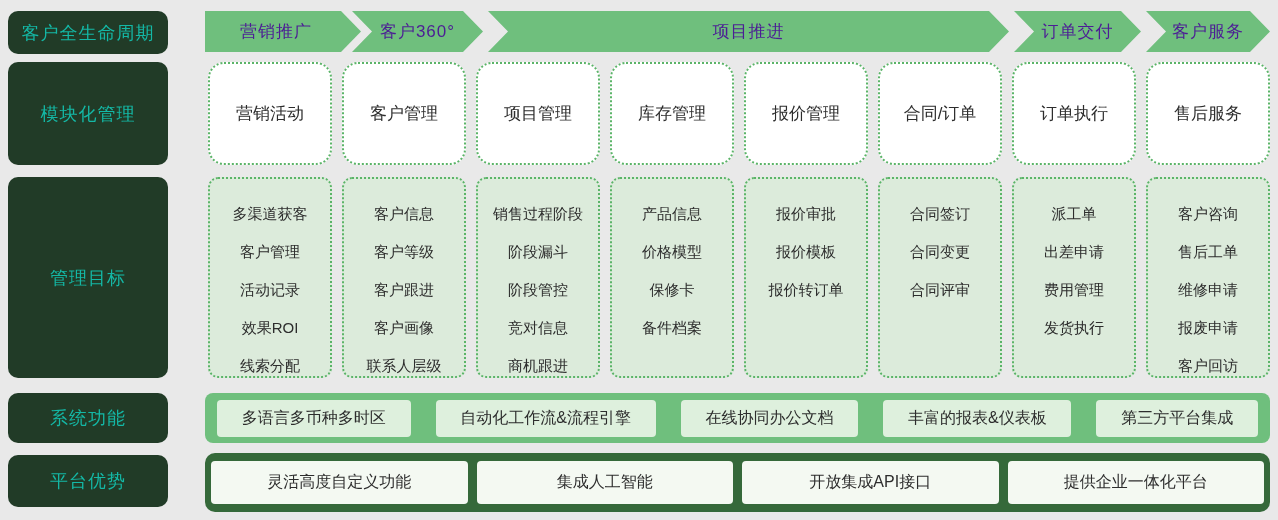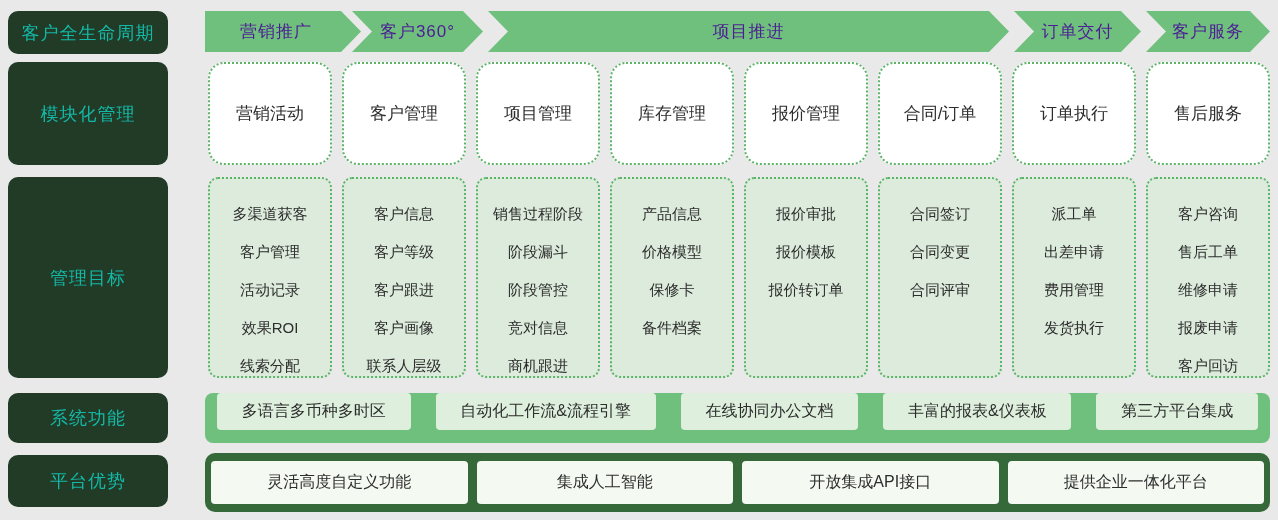--- a/index.html
+++ b/index.html
@@ -56,21 +56,21 @@
     position:absolute;top:177px;height:201px;width:124px;box-sizing:border-box;
     background:#dcebdb;border:2px dotted #5bb468;border-radius:10px;
     padding-top:16px;display:flex;flex-direction:column;align-items:center;
   }
   .goal-item{height:38px;line-height:38px;font-size:15px;white-space:nowrap;}
 
   
   .sysfn-bar{
     position:absolute;left:205px;top:393px;width:1065px;height:50px;box-sizing:border-box;
     background:#6fbf7d;border-radius:8px;
-    display:flex;align-items:flex-start;gap:25px;padding:0 12px;
+    display:flex;align-items:center;gap:25px;padding:0 12px;
   }
   .sysfn-pill{
     flex:1 1 auto;height:37px;background:#def0dd;border-radius:4px;
     display:flex;align-items:center;justify-content:center;
     font-size:16px;white-space:nowrap;padding:0 14px;
   }
 
   
   .adv-bar{
     position:absolute;left:205px;top:453px;width:1065px;height:59px;box-sizing:border-box;

